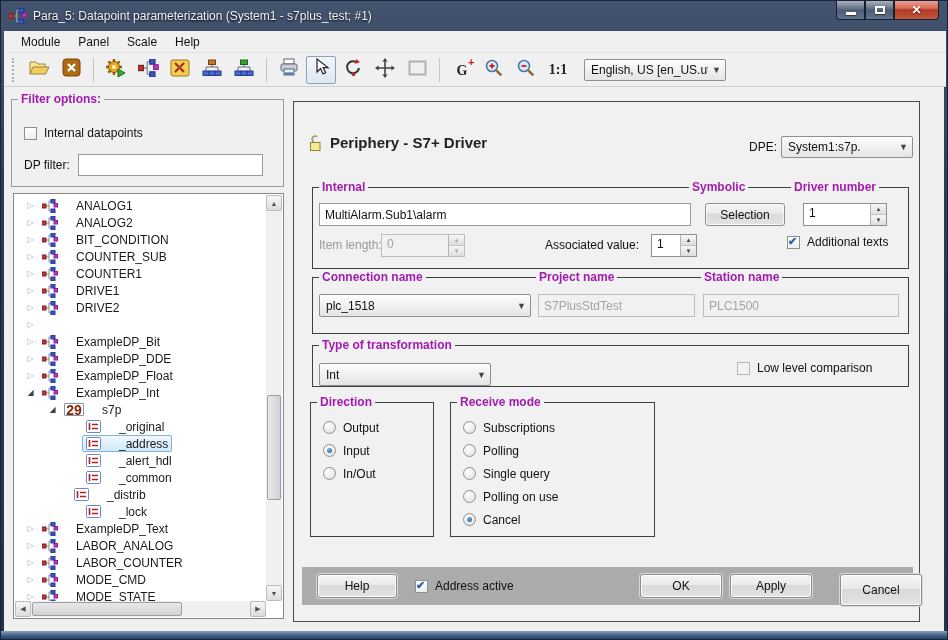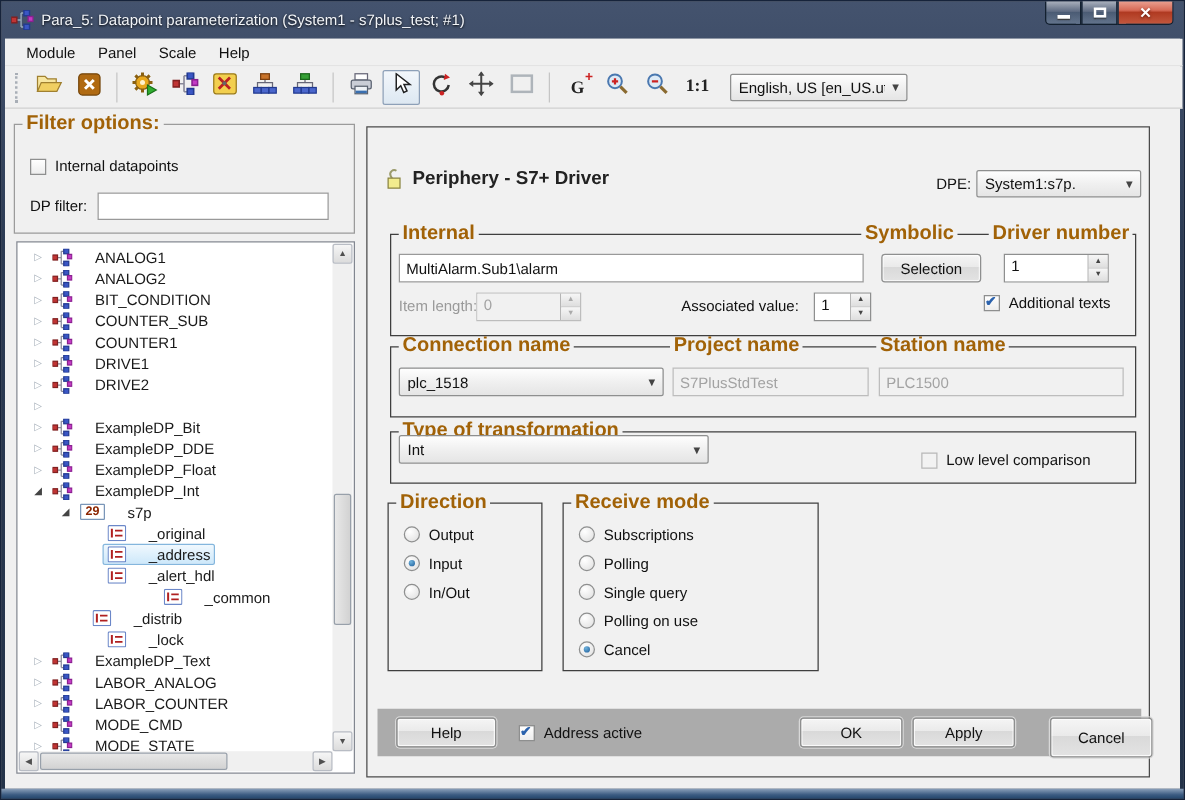--- a/index.html
+++ b/index.html
@@ -68,39 +68,39 @@
     display:inline-block; position:relative; flex:none; }
   .checkbox.checked::after { content:"✔"; position:absolute; left:0px; top:-2px; font-size:11px; color:#2b62ad; font-weight:bold; }
   .checkbox.dim { border-color:#b8b8b8; background:#f2f2f2; }
   .radio { width:13px; height:13px; border:1px solid #8e8f8f; border-radius:50%;
     background:radial-gradient(circle at 35% 30%, #fff, #dedede); position:relative; flex:none; }
   .radio.checked::after { content:""; position:absolute; left:3px; top:3px; width:5px; height:5px; border-radius:50%;
     background:radial-gradient(circle at 35% 30%, #6fb3dd, #1d5c99); }
 
   
   .groupbox { position:absolute; border:1px solid #9b9b9b; }
-  .groupbox .glabel, .dgroup .glabel { position:absolute; top:-8px; font-size:16px; font-weight:bold; color:#a16207;
+  .groupbox .glabel, .dgroup .glabel { position:absolute; top:-8px; font-size:12px; font-weight:bold; color:#a21caf;
     background:#f0f0f0; padding:0 3px; line-height:14px; white-space:nowrap; }
   .filter-box { left:10px; top:98px; width:273px; height:88px; }
   .chk-row { position:absolute; left:12px; top:26px; display:flex; align-items:center; gap:7px; font-size:12px; color:#111; }
   .dpfilter-row { position:absolute; left:12px; top:54px; display:flex; align-items:center; font-size:12px; color:#111; }
   .dpfilter-row .fld { width:185px; height:22px; margin-left:8px; }
 
   .tree { position:absolute; left:12px; top:192px; width:271px; height:426px; background:#fff;
     border:1px solid #828790; overflow:hidden; }
   .tree-rows { position:absolute; left:1px; top:3px; right:18px; bottom:17px; overflow:hidden; }
   .tree-row { display:flex; align-items:center; height:17px; font-size:12px; color:#1a1a1a; white-space:nowrap; }
   .expander { width:15px; flex:none; text-align:center; }
   .expander.collapsed { color:#a7b0ba; font-size:8px; }
   .expander.expanded { color:#444; font-size:8px; }
   .row-content { display:flex; align-items:center; gap:18px; padding:0 3px; border:1px solid transparent; border-radius:2px; height:17px; }
   .tree-row.selected .row-content { background:linear-gradient(#f0f8fe,#cde8fa); border-color:#84b6dd; }
   .tree-icon { display:inline-flex; flex:none; }
   .badge { display:inline-flex; align-items:center; justify-content:center; width:20px; height:13px;
-    border:1px solid #7a96b8; background:#fff; color:#8b2500; font-size:10px; font-weight:bold; border-radius:1px; }
+    border:1px solid #7a96b8; background:#fff; color:#8b2500; font-size:14px; font-weight:bold; border-radius:1px; }
   .scroll-v { position:absolute; top:1px; right:1px; width:16px; bottom:17px; background:#f0f0f0; }
   .scroll-h { position:absolute; left:1px; bottom:1px; right:17px; height:16px; background:#f0f0f0; }
   .sb-btn { position:absolute; width:16px; height:16px; display:flex; align-items:center; justify-content:center;
     font-size:7px; color:#505050; background:linear-gradient(#f6f6f6,#dcdcdc); border:1px solid #b8bcc4; border-radius:2px; }
   .sb-thumb { position:absolute; background:linear-gradient(90deg,#e8e8e8,#d2d2d2); border:1px solid #98a0aa; border-radius:2px; }
   .sb-thumb.h { background:linear-gradient(#e8e8e8,#d2d2d2); }
 
   
   .panel { position:absolute; left:292px; top:100px; width:627px; height:521px; background:#f1f1f1; border:1px solid #4a4a4a; }
   .panel-title { position:absolute; left:36px; top:32px; font-size:15px; font-weight:bold; color:#222; }
@@ -538,21 +538,21 @@
             <span class="tree-icon">
               <svg width="15" height="13" viewBox="0 0 15 13">
                 <rect x="0.5" y="0.5" width="14" height="12" rx="1" fill="#fff" stroke="#6b87c8"></rect>
                 <path d="M3.5 3v7" stroke="#b02020" stroke-width="1.6"></path>
                 <path d="M6 4.5h6M6 8.5h6" stroke="#b02020" stroke-width="1.4"></path>
               </svg>
             </span>
             <span class="tree-label">_alert_hdl</span>
           </span>
         </div>
-        <div class="tree-row" style="padding-left: 52px; justify-content: center;">
+        <div class="tree-row" style="padding-left: 52px;">
           <span class="expander none"></span>
           <span class="row-content">
             <span class="tree-icon">
               <svg width="15" height="13" viewBox="0 0 15 13">
                 <rect x="0.5" y="0.5" width="14" height="12" rx="1" fill="#fff" stroke="#6b87c8"></rect>
                 <path d="M3.5 3v7" stroke="#b02020" stroke-width="1.6"></path>
                 <path d="M6 4.5h6M6 8.5h6" stroke="#b02020" stroke-width="1.4"></path>
               </svg>
             </span>
             <span class="tree-label">_common</span>
@@ -737,21 +737,21 @@
       <span class="abs" style="left:225px; top:16px; width:157px; height:23px;">
         <input class="tinput" disabled="" value="S7PlusStdTest" style="">
       </span>
       <span class="abs" style="left:390px; top:16px; width:196px; height:23px;">
         <input class="tinput" disabled="" value="PLC1500" style="">
       </span>
     </div>
 
     <div class="dgroup g-trans">
       <span class="glabel" style="left:6px;">Type of transformation</span>
-      <div class="combo abs" style="left:6px; top:2px; width:248px; height:23px;">
+      <div class="combo abs" style="left:6px; top:17px; width:172px; height:23px;">
         <span class="value">Int</span>
         <span class="arrow">▼</span>
       </div>
       <span class="abs" style="left:424px; top:15px; display:flex; align-items:center; gap:7px;">
         <span class="checkbox dim"></span>
         <span class="lbl">Low level comparison</span>
       </span>
     </div>
 
     <div class="dgroup g-dir">

